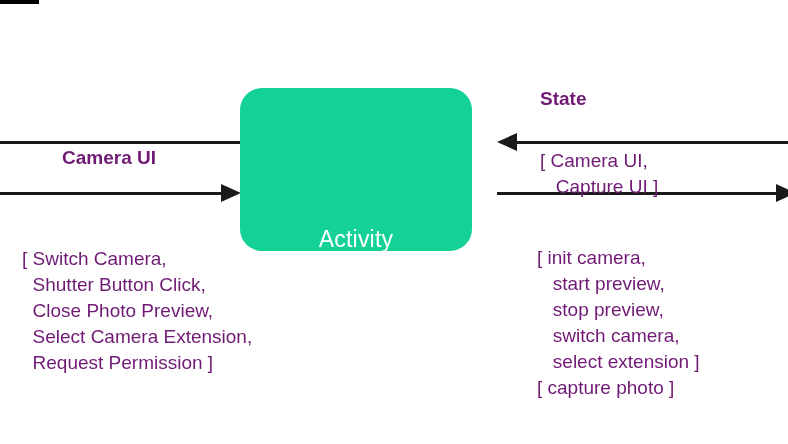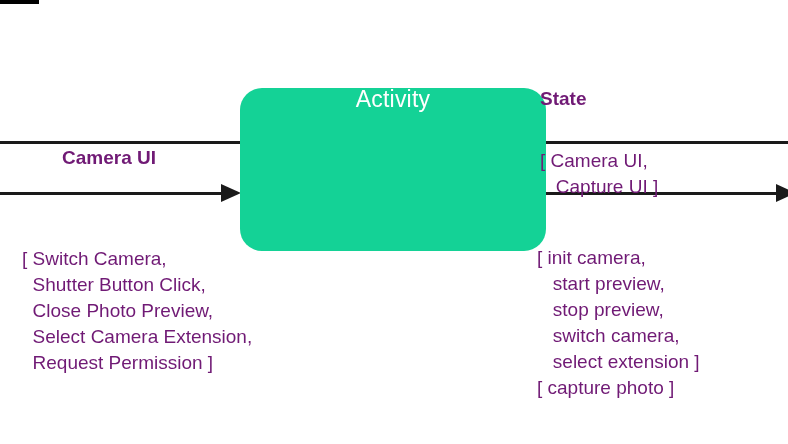--- a/index.html
+++ b/index.html
@@ -28,26 +28,26 @@
     width: 39px;
     height: 4px;
     background: #000000;
   }
 
   
   .node {
     position: absolute;
     left: 240px;
     top: 88px;
-    width: 306px;
+    width: 232px;
     height: 163px;
     background: #14D296;
     border-radius: 22px;
     display: flex;
-    align-items: flex-start;
+    align-items: flex-end;
     justify-content: center;
   }
   .node-label {
     color: #ffffff;
     font-size: 23px;
     line-height: 1;
     letter-spacing: 0.2px;
     font-weight: 400;
   }
 

